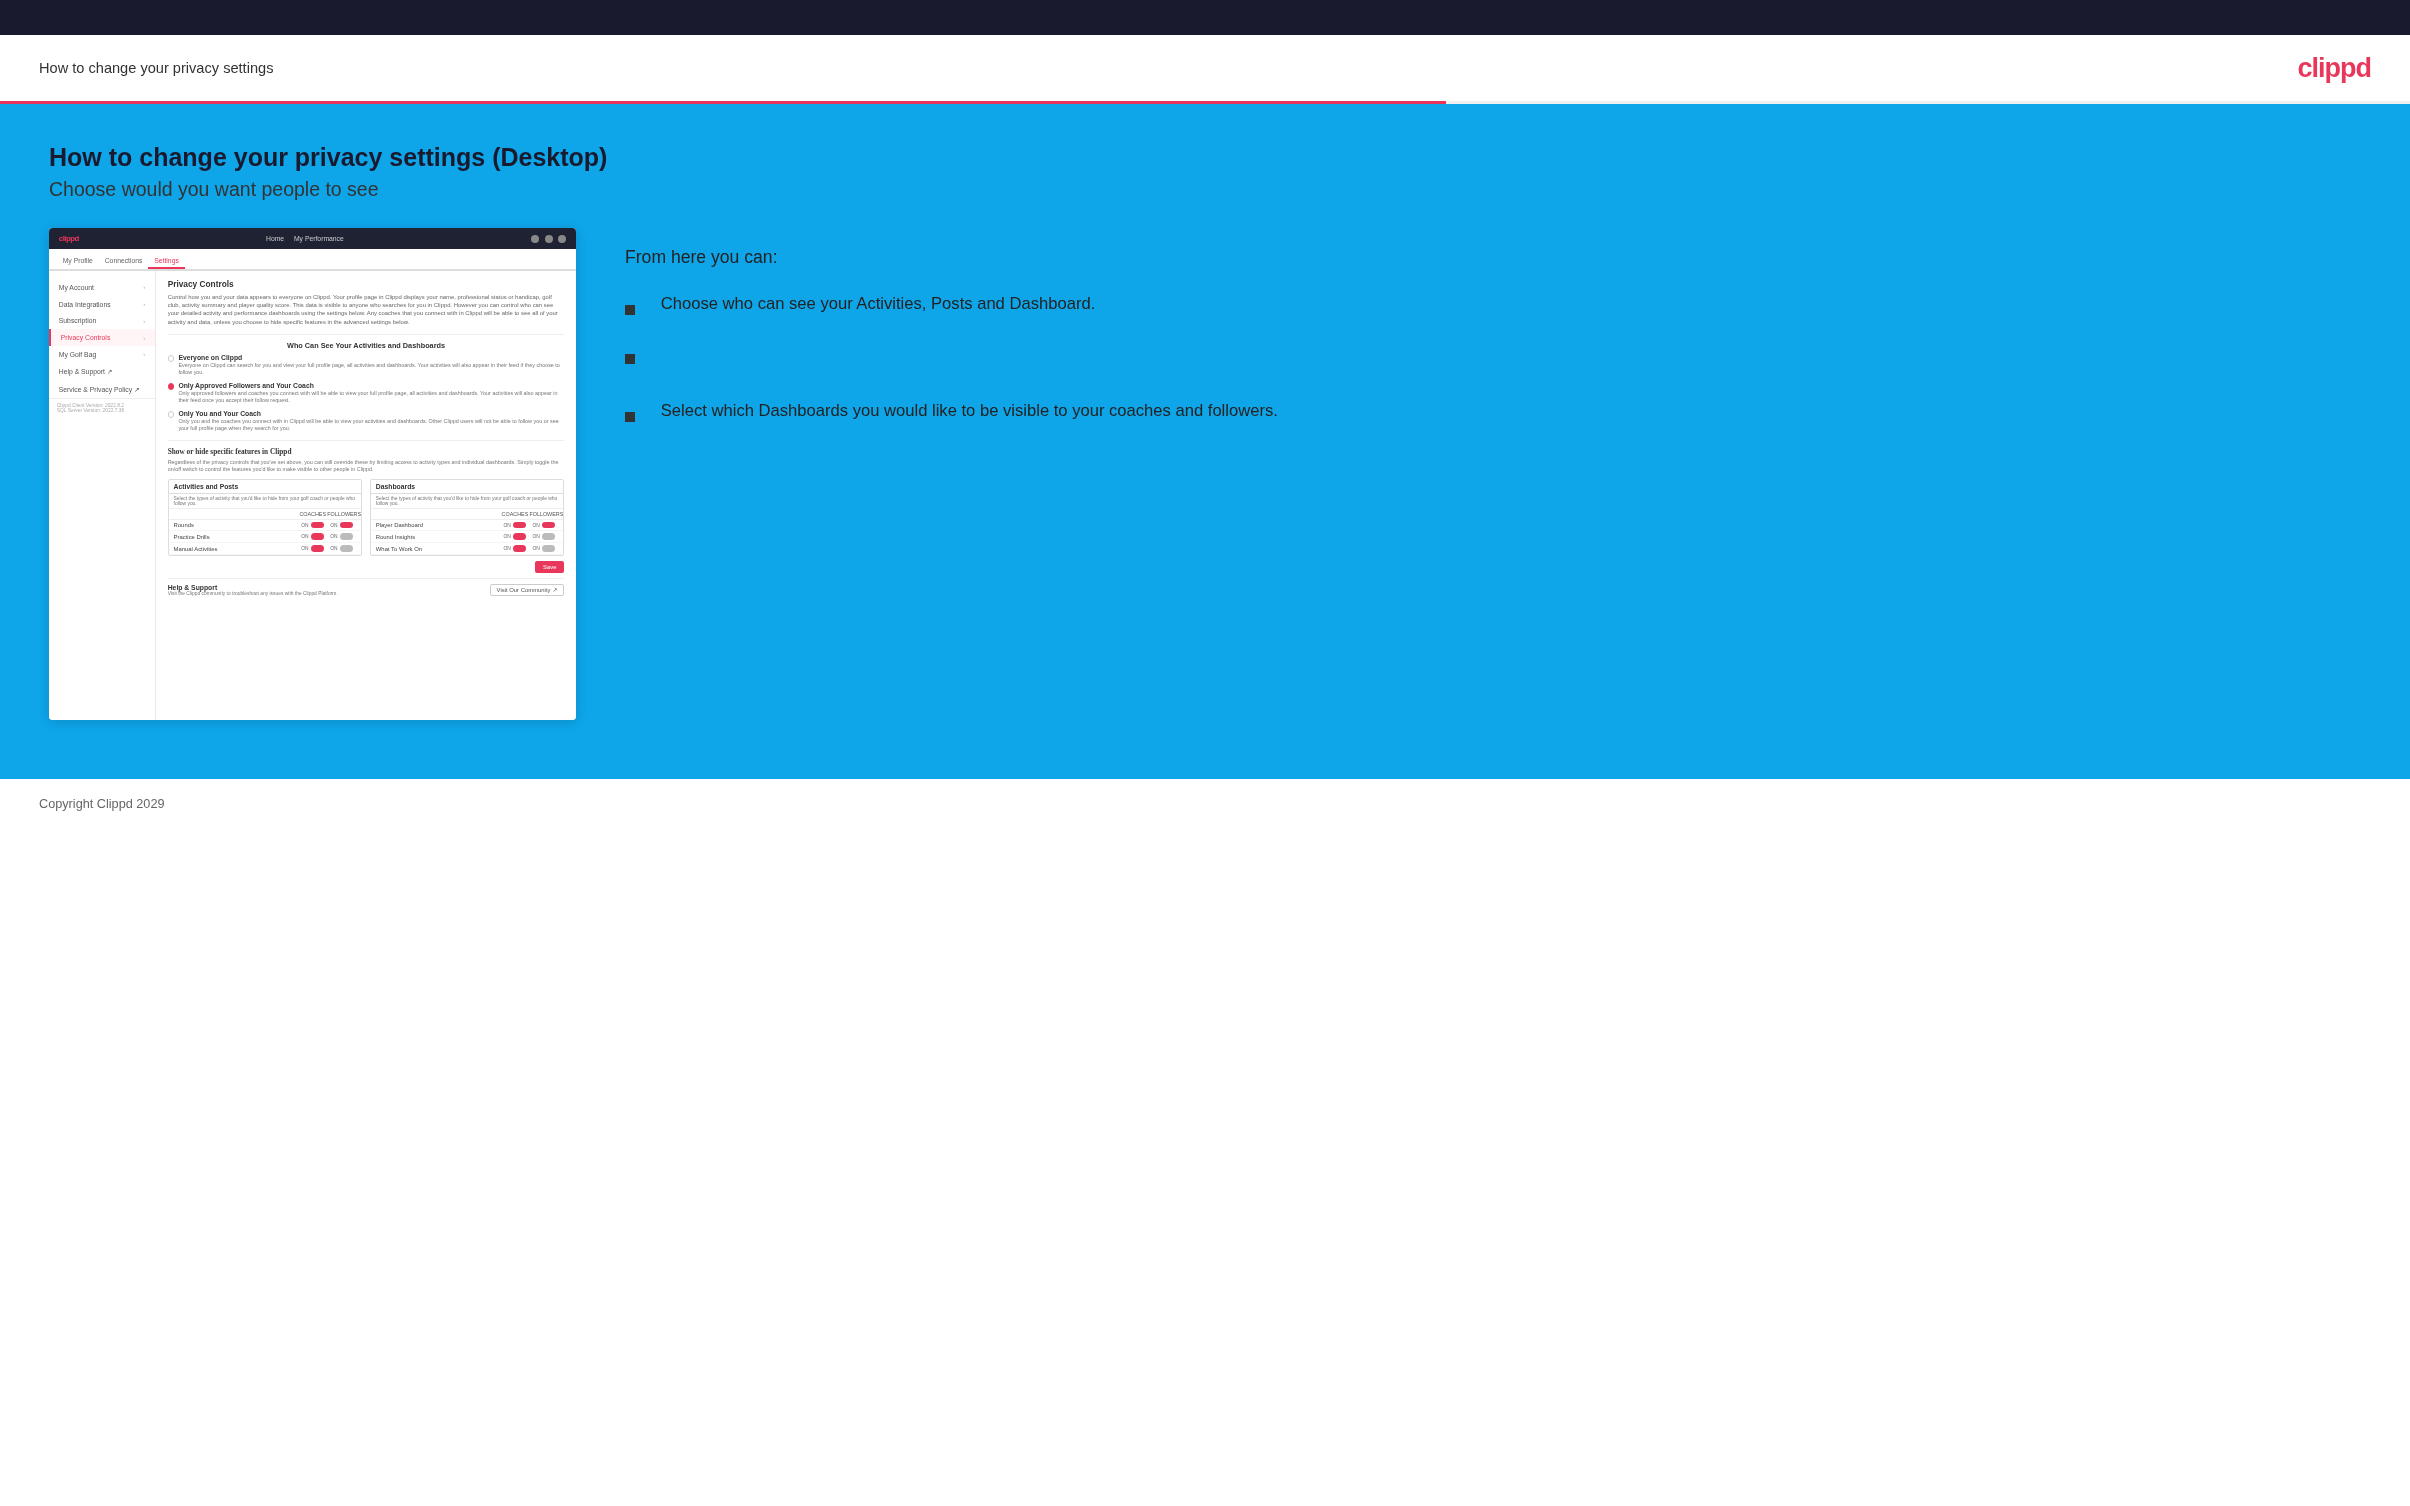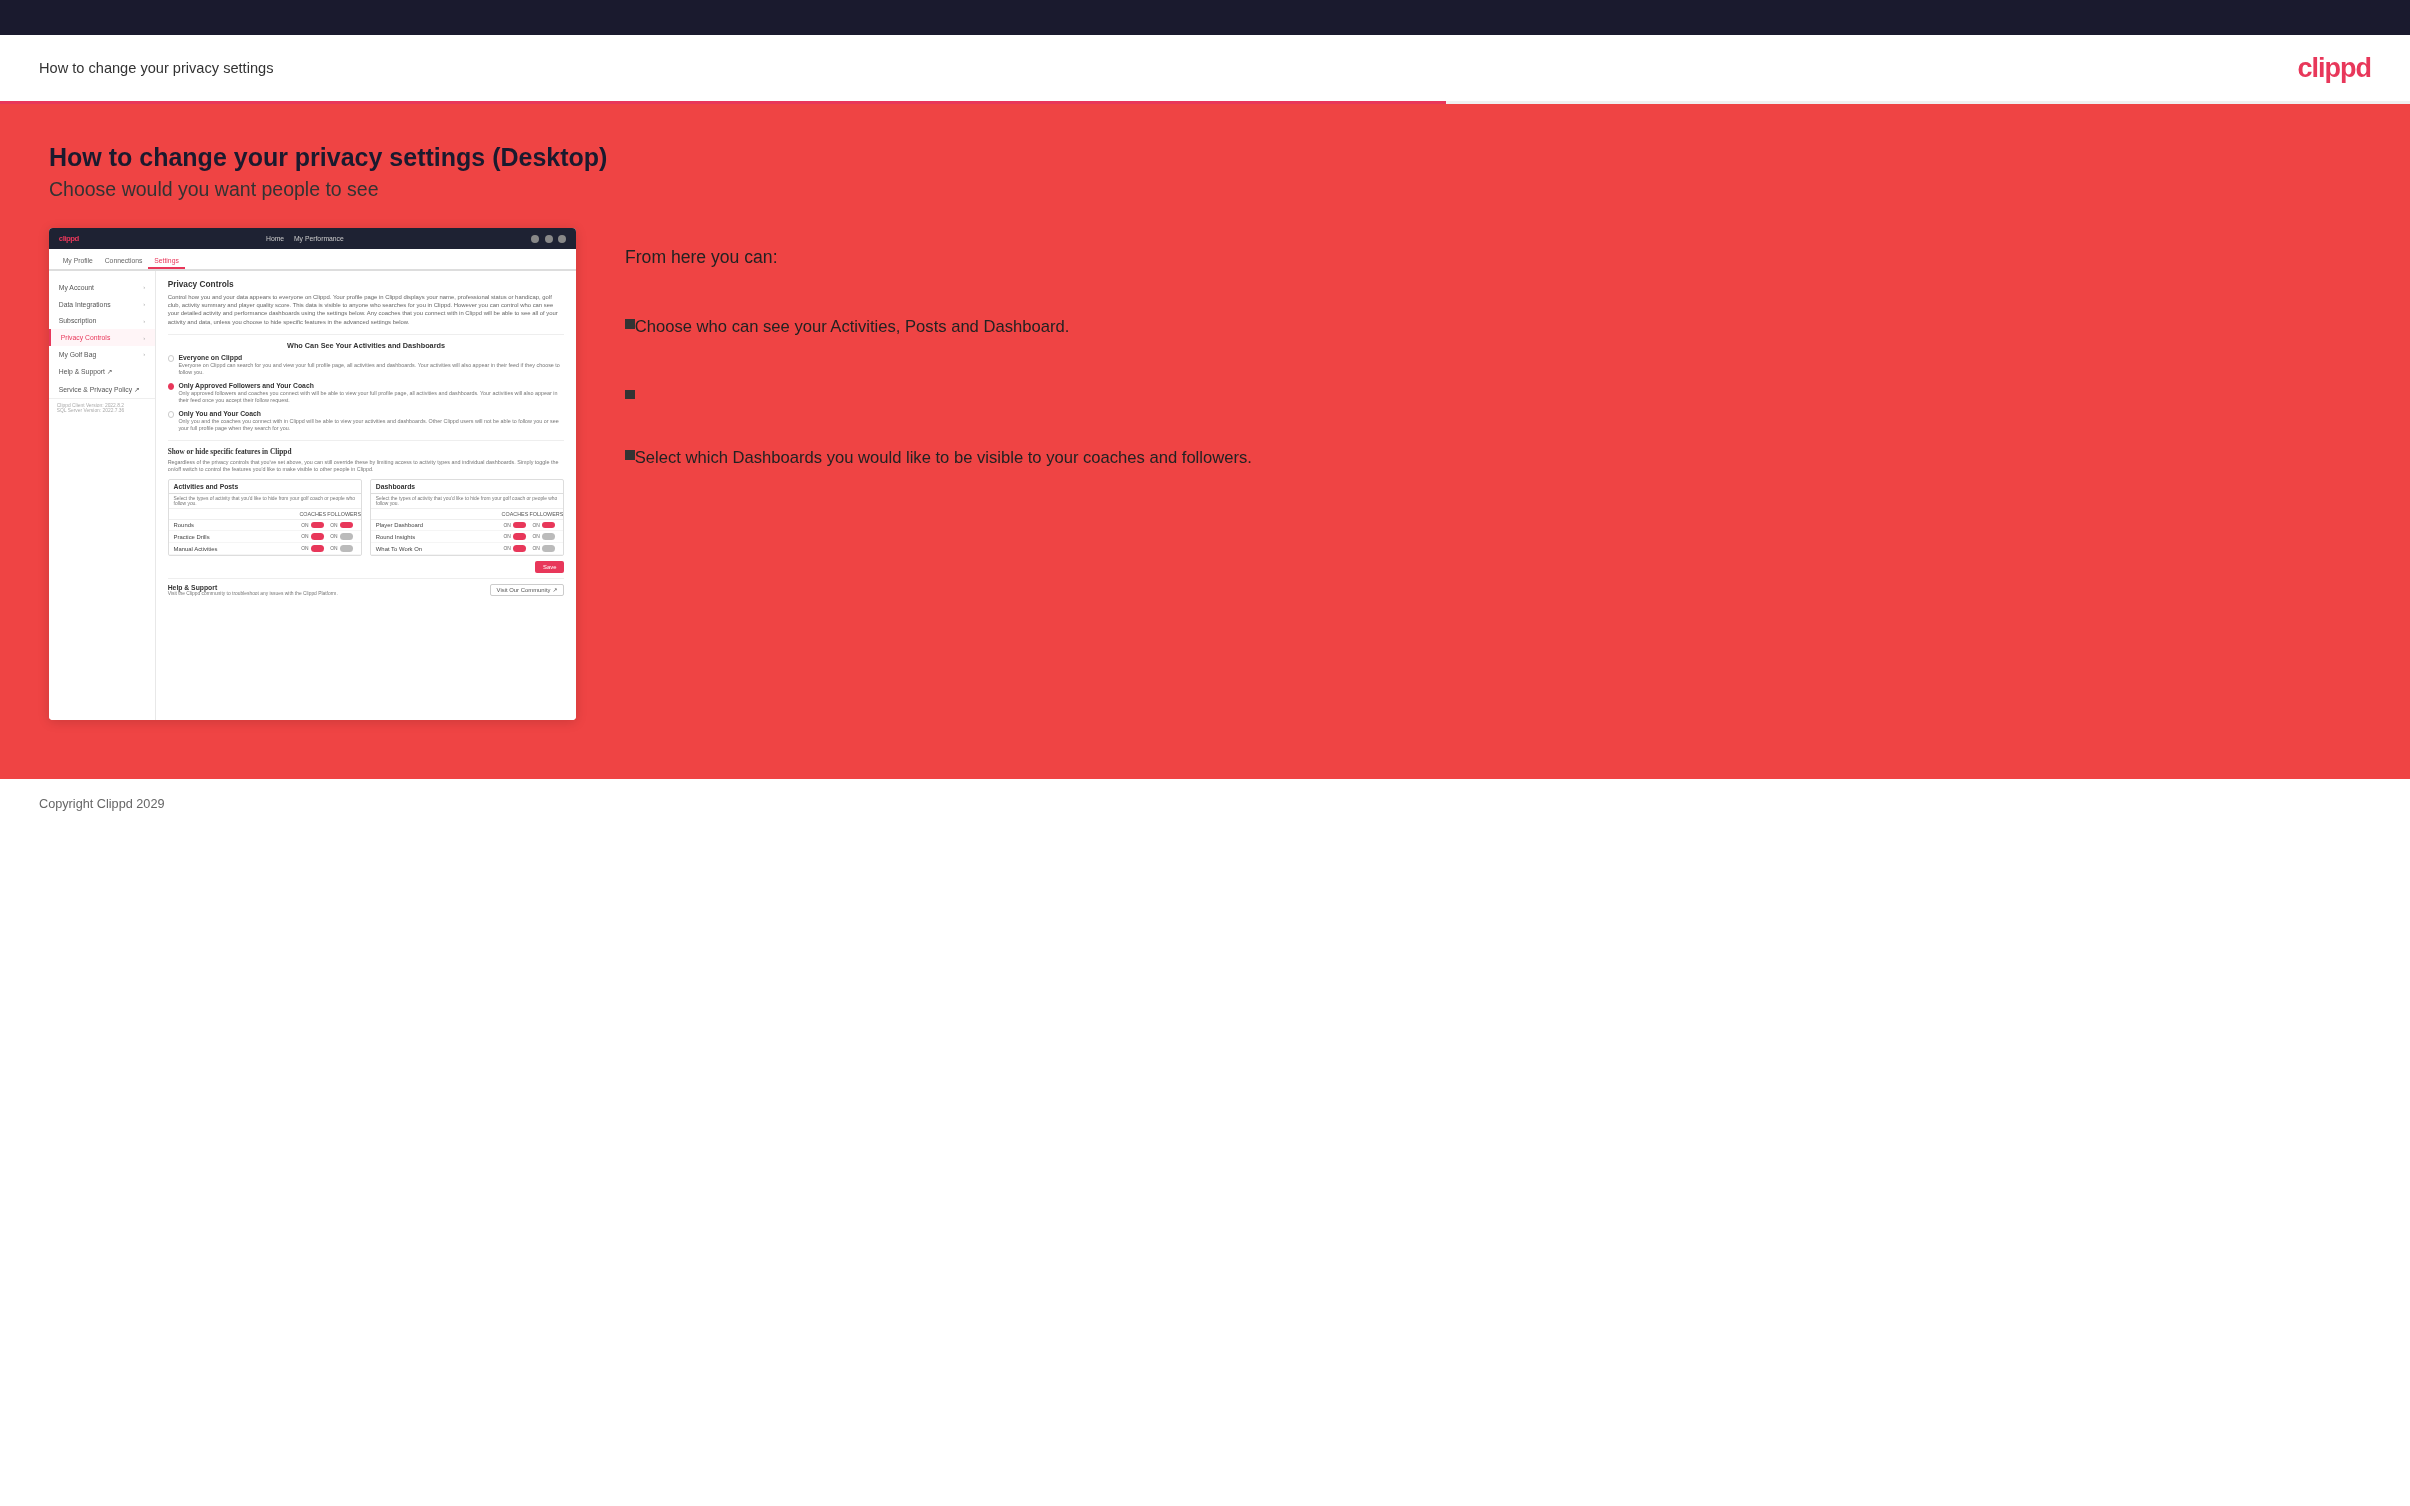--- a/index.html
+++ b/index.html
@@ -32,21 +32,21 @@
       letter-spacing: -1px;
     }
 
     .divider-line {
       height: 2.9px;
       background: linear-gradient(to right, #e8375a 60%, #f0f0f0 60%);
       margin: 0 0 0 0;
     }
 
     .main-content {
-      background: #ef4444;
+      background: #0ea5e9;
       padding: 39px 49px 59px 49px;
       min-height: 624px;
     }
 
     .page-heading {
       font-size: 25px;
       font-weight: bold;
       color: #1a1a2e;
       margin-bottom: 5.9px;
     }
@@ -385,24 +385,23 @@
       margin-bottom: 23.4px;
     }
 
     .bullet-list {
       list-style: none;
       padding: 0;
     }
 
     .bullet-list li {
       display: flex;
-      align-items: flex-start;
-      gap: 0;
+      align-items: flex-end;
+      gap: 26px;
       margin-bottom: 35px;
-      margin-top: 47px;
     }
 
     .bullet-square {
       width: 9.8px;
       height: 9.8px;
       background: #333;
       flex-shrink: 0;
       margin-top: 3.9px;
     }
 

